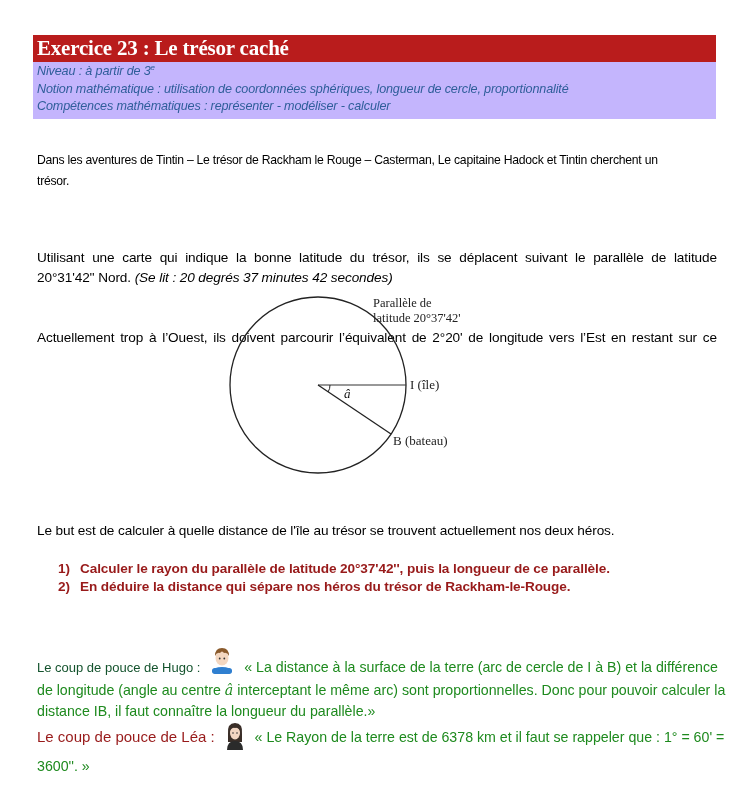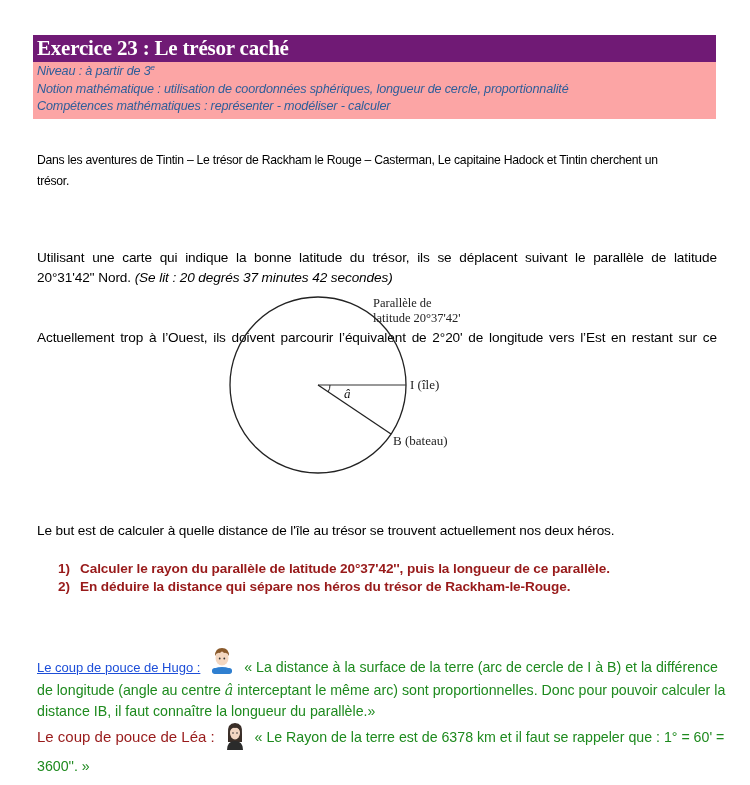--- a/index.html
+++ b/index.html
@@ -1,39 +1,39 @@
 <!DOCTYPE html>
 <html><head>
 <meta charset="utf-8">
 <style>
   html, body { margin: 0; padding: 0; background: #ffffff; }
   body { width: 750px; height: 785px; position: relative; overflow: hidden;
          font-family: "Liberation Sans", sans-serif; color: #000; }
   .header { position: absolute; left: 33px; top: 35px; width: 683px; }
-  .title-bar { background: #701a75; color: #ffffff; height: 27px; line-height: 27px;
+  .title-bar { background: #b91c1c; color: #ffffff; height: 27px; line-height: 27px;
                padding-left: 4px; font-family: "Liberation Serif", serif; font-weight: bold;
                font-size: 21px; letter-spacing: -0.2px; }
-  .meta-panel { background: #fca5a5; padding: 1px 4px 4px 4px; height: 52px; }
+  .meta-panel { background: #c4b5fd; padding: 1px 4px 4px 4px; height: 52px; }
   .meta-line { font-family: "Liberation Sans", sans-serif; font-style: italic; color: #2F5E9A;
                font-size: 12.6px; line-height: 17.5px; white-space: nowrap; letter-spacing: -0.15px; }
   .meta-line sup { font-size: 8px; vertical-align: 5px; line-height: 0; }
   .p { position: absolute; left: 37px; width: 680px; }
   .intro { top: 150px; font-size: 12.2px; line-height: 21px; letter-spacing: -0.25px; }
   .body { top: 208px; font-size: 13.6px; line-height: 20px; text-align: justify; letter-spacing: -0.1px; }
   .body .line { display: block; }
   .body .justify { text-align: justify; text-align-last: justify; margin-top: 40px; }
   .body em { font-style: italic; }
   .diagram { position: absolute; left: 220px; top: 280px; width: 300px; height: 210px; }
   .goal { top: 522px; font-size: 13.6px; line-height: 18px; letter-spacing: -0.1px; }
   .tasks { position: absolute; left: 58px; top: 560px; margin: 0; padding: 0; list-style: none;
            color: #981A1A; font-weight: bold; font-size: 13.6px; line-height: 17.5px; letter-spacing: -0.1px; }
   .tasks li { display: flex; }
   .tasks .num { width: 22px; display: inline-block; }
   .hint { position: absolute; left: 37px; width: 690px; font-size: 14.2px; line-height: 21px; color: #1E8A1E; }
-  .hint .lead-blue { color: #1d4ed8; font-size: 13px; text-decoration: underline; }
+  .hint .lead-blue { color: #14532d; font-size: 13px; }
   .hint .lead-red { color: #981A1A; font-size: 15px; }
   .avatar { display: inline-block; vertical-align: -6px; margin: 0 6px; }
   .hint-hugo { top: 657px; }
   .hint-lea { top: 720px; }
   .ital-a { font-family: "DejaVu Serif", serif; font-style: italic; }
 </style>
 </head>
 <body>
 
 <div class="header">

